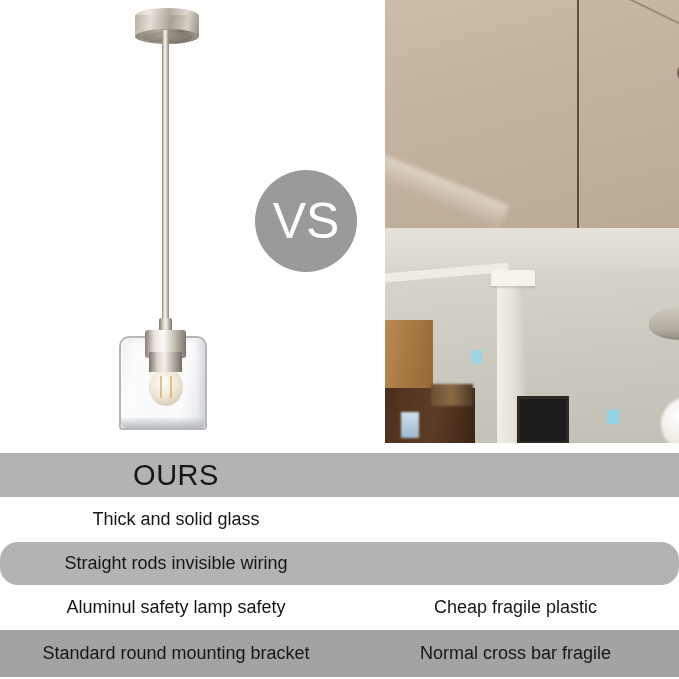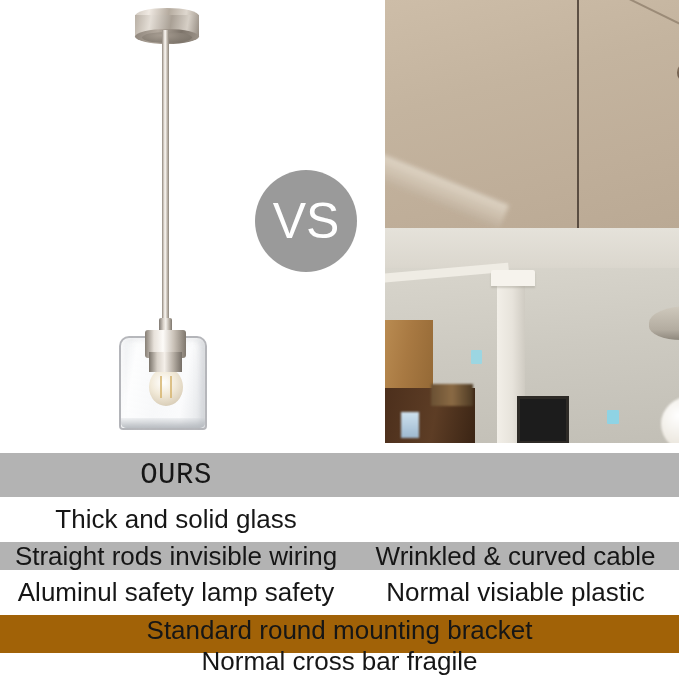--- a/index.html
+++ b/index.html
@@ -198,32 +198,32 @@
     z-index: 20;
   }
   .vs-badge span {
     color: #ffffff; font-size: 50px; font-weight: 400; letter-spacing: 0px;
     font-family: "Liberation Sans", sans-serif; line-height: 1;
   }
 
   
   .cmp-table { position: absolute; left: 0; top: 453px; width: 679px; height: 226px; }
   .cmp-row { display: flex; width: 679px; align-items: center; }
-  .cmp-row.head   { height: 44px; background: #b3b3b3; font-family: Liberation Mono, monospace; }
+  .cmp-row.head   { height: 44px; background: #b3b3b3; }
   .cmp-row.odd    { height: 45px; background: #ffffff; }
-  .cmp-row.even   { height: 28px; background: #b3b3b3; }
-  .cmp-row.last   { height: 38px; background: #a16207; flex-direction: column; }
+  .cmp-row.even   { height: 43px; background: #b3b3b3; border-radius: 18px; }
+  .cmp-row.last   { height: 47px; background: #a3a3a3; }
   .cell {
     display: flex; align-items: center; justify-content: center;
     height: 100%; color: #161616; white-space: nowrap;
   }
   .cell.left  { width: 352px; }
   .cell.right { width: 327px; }
   .cmp-row.head .cell { font-size: 29px; letter-spacing: .5px; }
-  .cmp-row .cell.body { font-size: 26px; }
+  .cmp-row .cell.body { font-size: 18px; }
 </style>
 </head>
 <body>
 
 <div id="root">
 
   <div class="media-area">
 
     <div class="panel-ours">
       <div class="canopy-wrap">
@@ -280,26 +280,25 @@
     <div class="cmp-row head">
       <div class="cell left">OURS</div>
     </div>
 
     <div class="cmp-row odd">
       <div class="cell left body">Thick and solid glass</div>
     </div>
 
     <div class="cmp-row even">
       <div class="cell left body">Straight rods invisible wiring</div>
-      <div class="cell right body">Wrinkled &amp; curved cable</div>
     </div>
 
     <div class="cmp-row odd">
       <div class="cell left body">Aluminul safety lamp safety</div>
-      <div class="cell right body">Normal visiable plastic</div>
+      <div class="cell right body">Cheap fragile plastic</div>
     </div>
 
     <div class="cmp-row last">
       <div class="cell left body">Standard round mounting bracket</div>
       <div class="cell right body">Normal cross bar fragile</div>
     </div>
 
   </div>
 </div>
 

